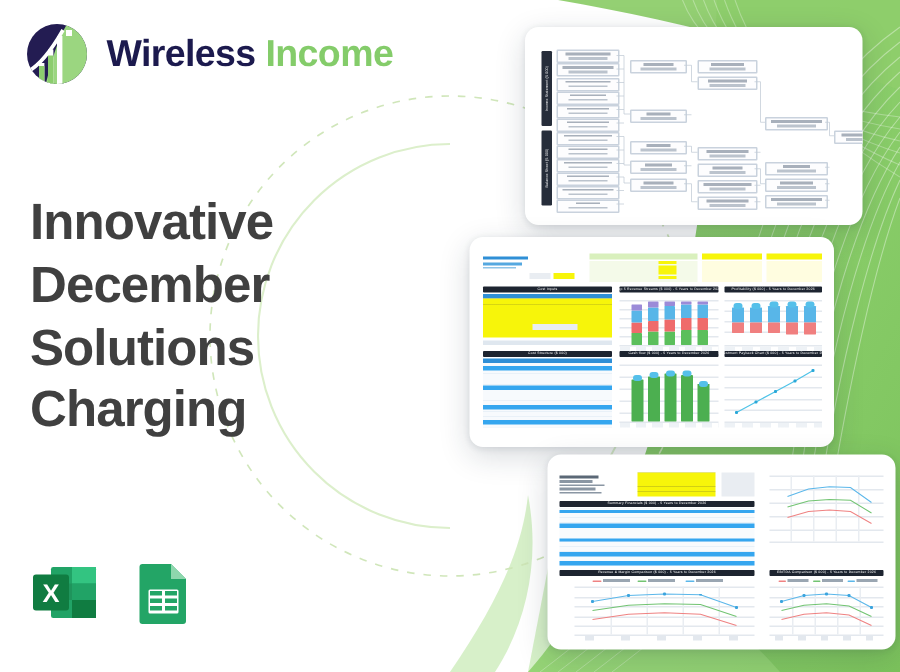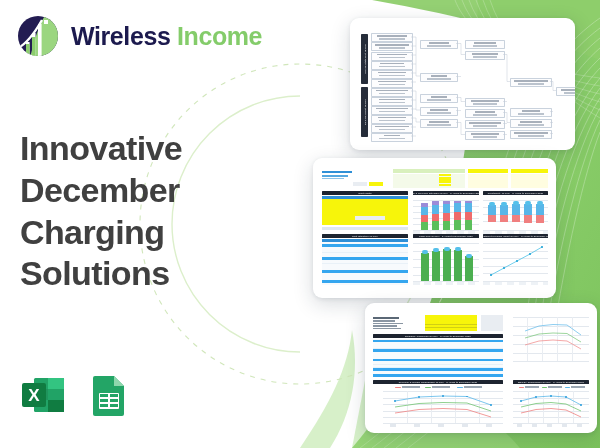--- a/index.html
+++ b/index.html
@@ -161,22 +161,22 @@
       </svg>
     </div>
     <div class="logo-text">
       <span class="w1">Wireless</span><span>&nbsp;</span><span class="w2">Income</span>
     </div>
   </div>
 
   <div class="headline">
     <div>Innovative</div>
     <div>December</div>
+    <div>Solutions</div>
     <div>Charging</div>
-    <div>Solutions</div>
   </div>
 
   <div class="formats">
     <div class="fmt">
       <svg viewBox="0 0 46 46" width="46" height="46">
         <rect x="14" y="6" width="30" height="34" rx="1.5" fill="#21a366"></rect>
         <rect x="28" y="6" width="16" height="11" fill="#33c481"></rect>
         <rect x="28" y="17" width="16" height="11" fill="#21a366"></rect>
         <rect x="28" y="28" width="16" height="12" fill="#107c41"></rect>
         <rect x="14" y="17" width="14" height="11" fill="#185c37" opacity=".2"></rect>

